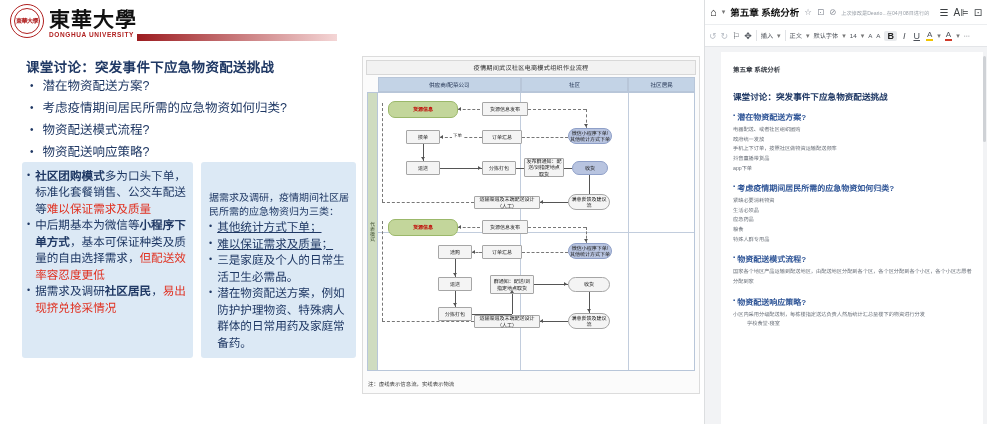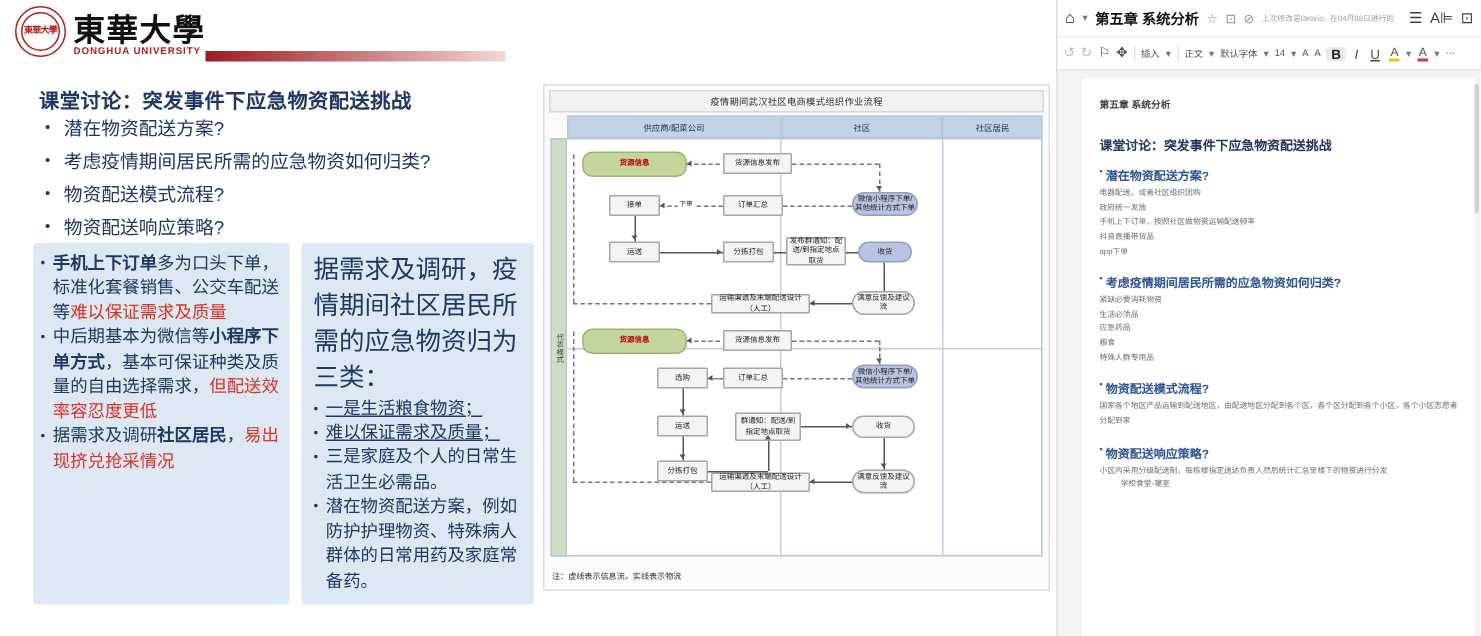--- a/index.html
+++ b/index.html
@@ -79,21 +79,21 @@
   }
   .panel-left { width: 171px; }
   .panel-right { width: 155px; padding-left: 8px; }
   .p-item {
     display: flex; gap: 5px; align-items: flex-start;
     font-size: 11.6px; color: #1f3864; line-height: 1.42;
   }
   .p-item + .p-item { margin-top: 0px; }
   .p-bullet { color: #1f3864; font-size: 9px; line-height: 1.7; flex: none; }
   .p-text { flex: 1; }
-  .p-plain { font-size: 17px; color: #1f3864; line-height: 1.42; }
+  .p-plain { font-size: 10px; color: #1f3864; line-height: 1.42; margin-top: 23px; }
   .b { font-weight: bold; }
   .red { color: #e03020; margin-top: 29px; }
   .u { text-decoration: underline; }
 
   
   .figure {
     position: absolute; left: 362px; top: 56px;
     width: 338px; height: 338px;
     background: #fbfbfb; border: 1px solid #dcdcdc; box-sizing: border-box;
   }
@@ -253,42 +253,42 @@
         <span>物资配送响应策略?</span>
       </div>
     </div>
 
     <div class="panels">
 
       <div class="panel panel-left">
         <div class="p-item">
           <span class="p-bullet">•</span>
           <span class="p-text">
-            <span class="b">手机上下订单</span><span>多为口头下单，标准化套餐销售、公交车配送等</span><span class="red">难以保证需求及质量</span>
+            <span class="b">社区团购模式</span><span>多为口头下单，标准化套餐销售、公交车配送等</span><span class="red">难以保证需求及质量</span>
           </span>
         </div>
         <div class="p-item">
           <span class="p-bullet">•</span>
           <span class="p-text">
             <span>中后期基本为微信等</span><span class="b">小程序下单方式</span><span>，基本可保证种类及质量的自由选择需求，</span><span class="red">但配送效率容忍度更低</span>
           </span>
         </div>
         <div class="p-item">
           <span class="p-bullet">•</span>
           <span class="p-text">
             <span>据需求及调研</span><span class="b">社区居民</span><span>，</span><span class="red">易出现挤兑抢采情况</span>
           </span>
         </div>
       </div>
 
       <div class="panel panel-right">
         <div class="p-plain">据需求及调研，疫情期间社区居民所需的应急物资归为三类：</div>
         <div class="p-item">
           <span class="p-bullet">•</span>
-          <span class="p-text u">一是生活粮食物资；</span>
+          <span class="p-text u">其他统计方式下单；</span>
         </div>
         <div class="p-item">
           <span class="p-bullet">•</span>
           <span class="p-text u">难以保证需求及质量；</span>
         </div>
         <div class="p-item">
           <span class="p-bullet">•</span>
           <span class="p-text">三是家庭及个人的日常生活卫生必需品。</span>
         </div>
         <div class="p-item">

